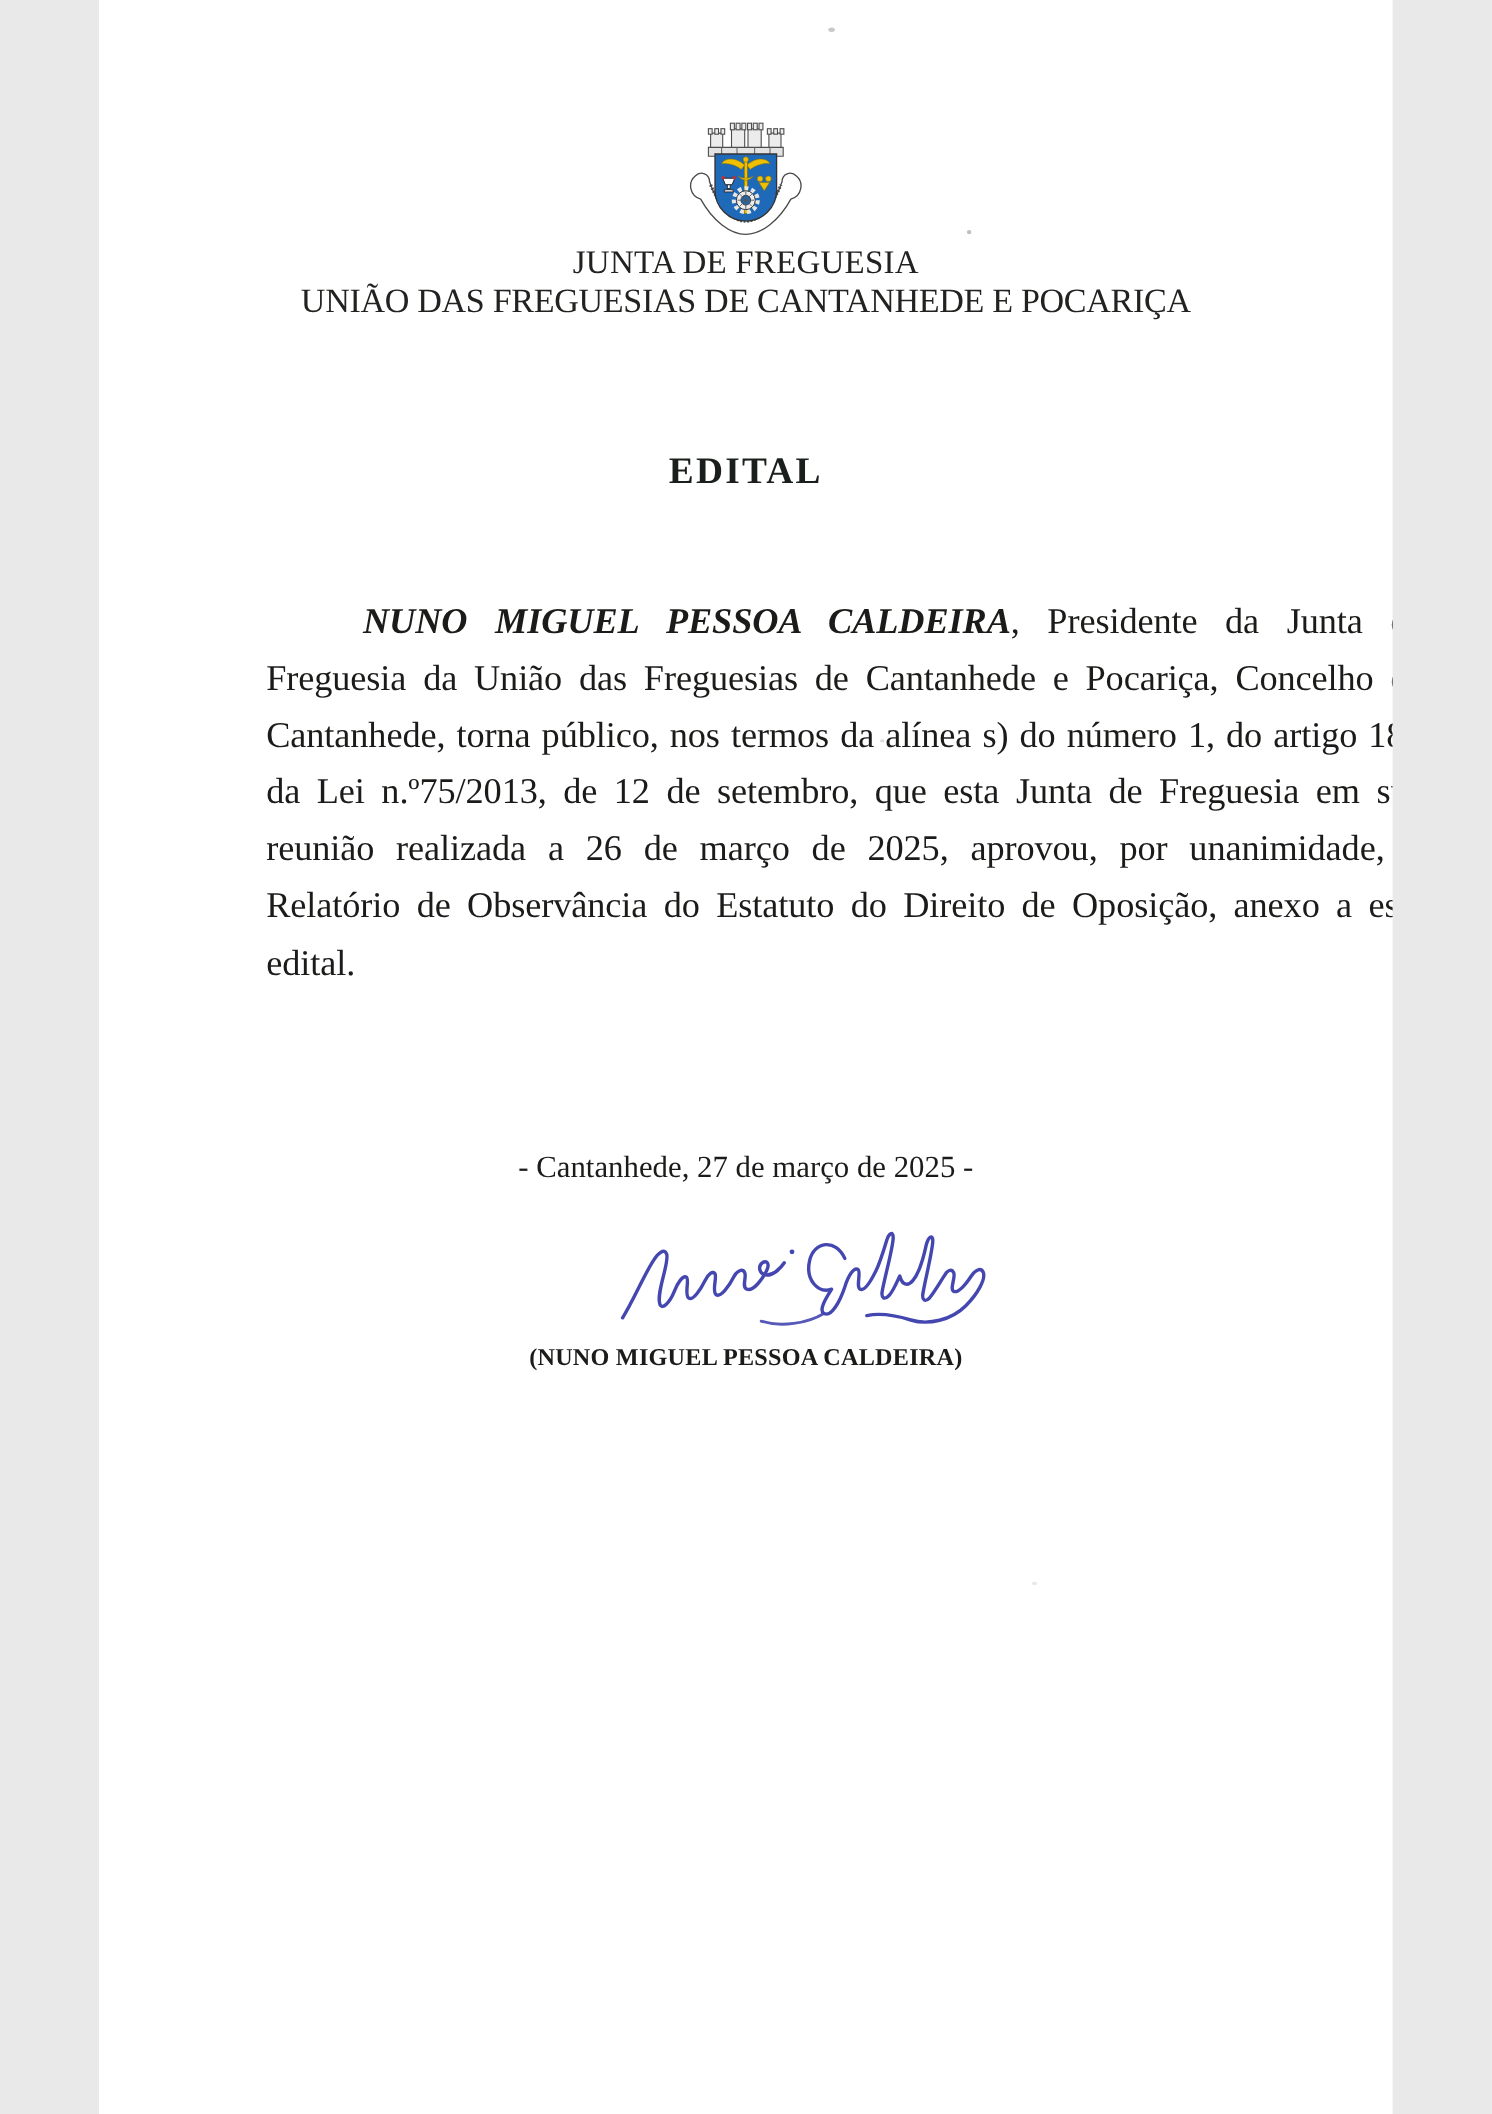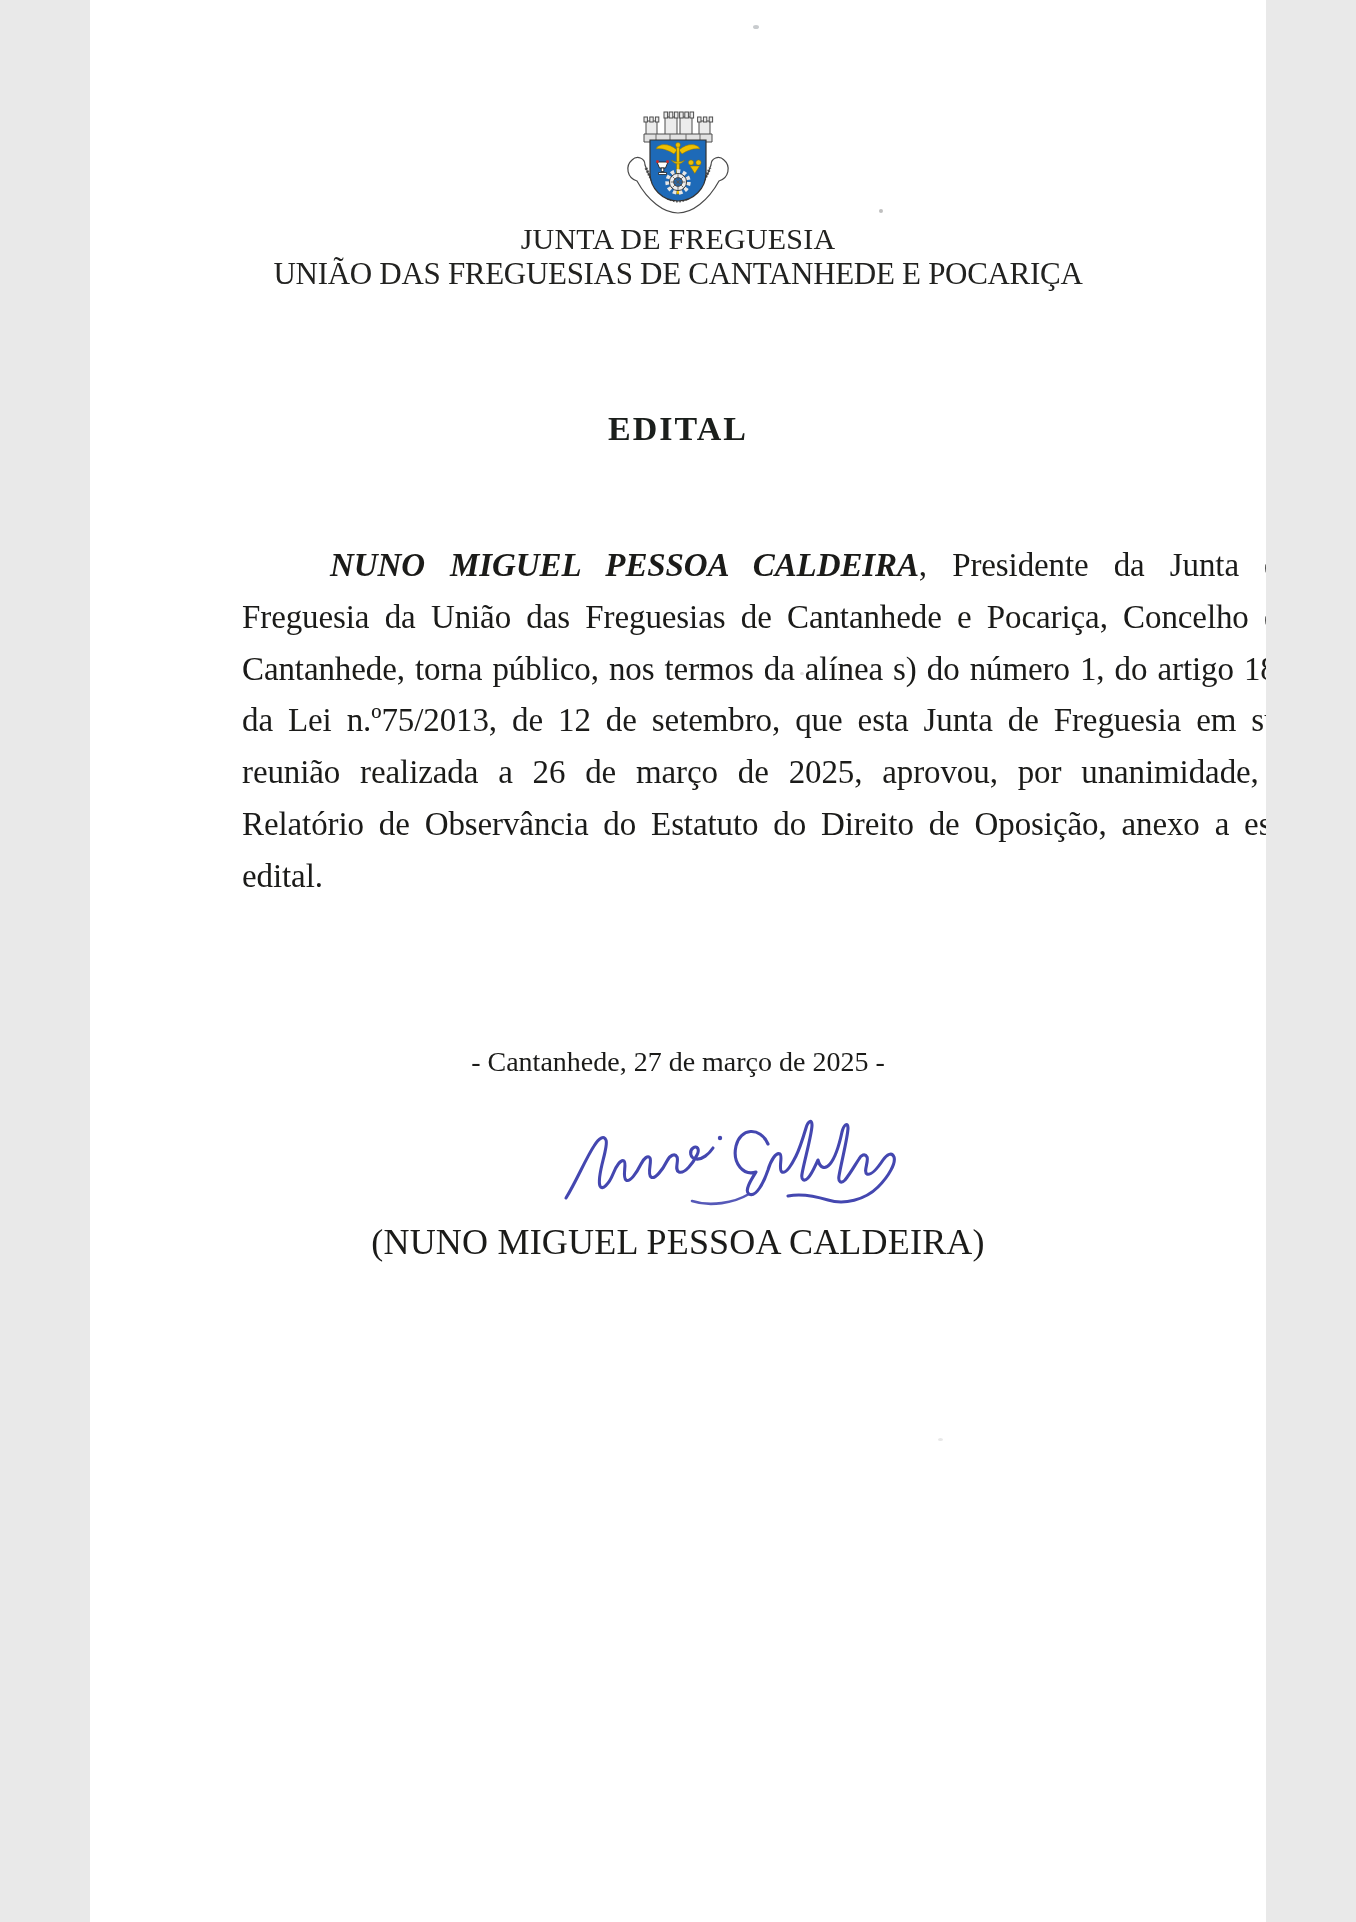--- a/index.html
+++ b/index.html
@@ -41,21 +41,21 @@
   }
   .signer-role{
     position:absolute;top:1082px;left:0;right:0;text-align:center;
     font-size:29px;color:#1b1b19;
   }
   .signature{
     position:absolute;left:462px;top:1104px;width:372px;height:120px;
   }
   .signer-name{
     position:absolute;top:1221px;left:0;right:0;text-align:center;
-    font-size:36px;letter-spacing:.2px;color:#1b1b19;
+    font-size:22px;letter-spacing:.2px;color:#1b1b19;font-weight:bold;
   }
   .speck{position:absolute;border-radius:50%;}
   .speck1{left:663px;top:25px;width:6px;height:4px;background:#9aa0a6;opacity:.55;}
   .speck2{left:789px;top:209px;width:4px;height:4px;background:#8a8a8a;opacity:.55;}
   .speck3{left:710px;top:672px;width:4px;height:3px;background:#b9b9b9;opacity:.5;}
   .speck4{left:848px;top:1438px;width:5px;height:3px;background:#d9d9d9;opacity:.6;}
 </style>
 </head>
 <body>
 

